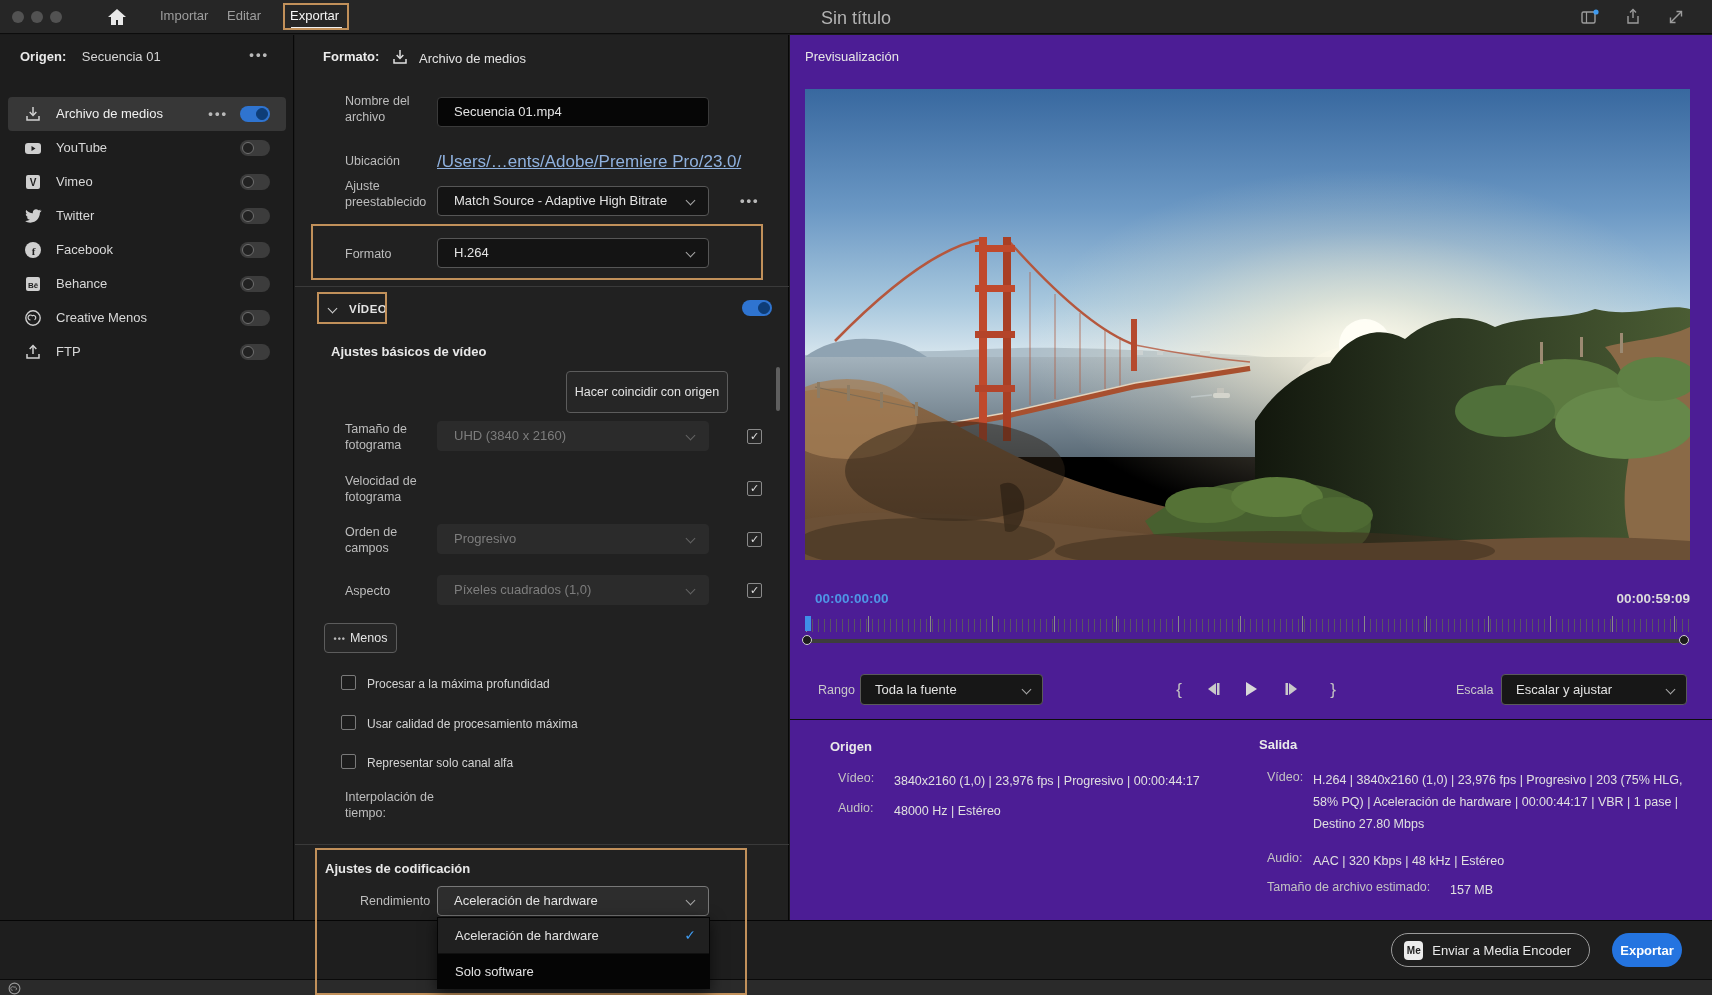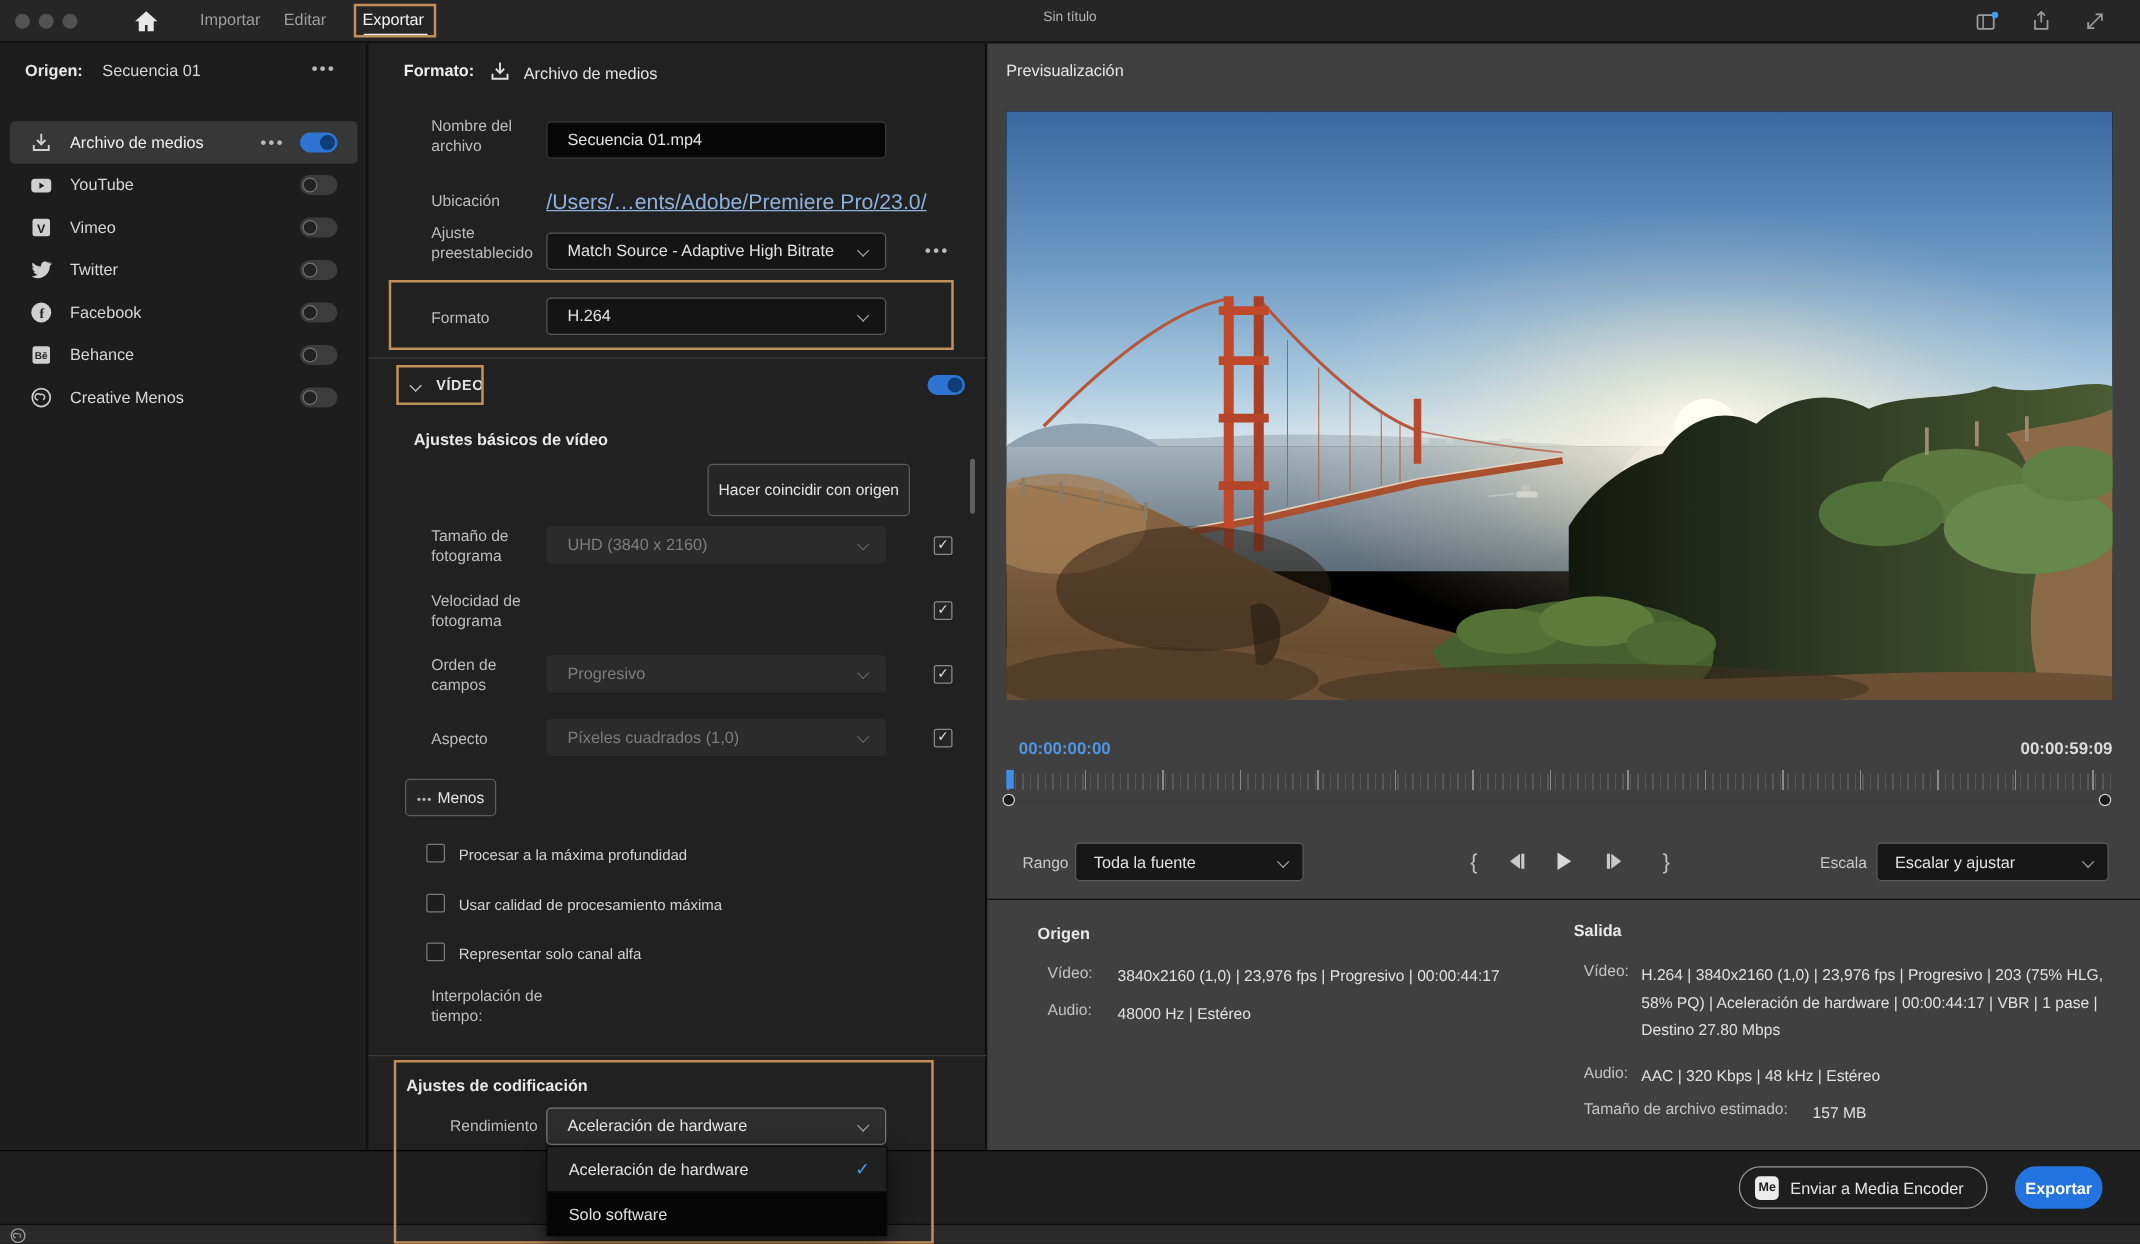--- a/index.html
+++ b/index.html
@@ -7,27 +7,27 @@
   body { position:relative; background:#1b1b1b; font-family:"Liberation Sans",sans-serif; color:#ddd; font-size:13px; }
 
   
   .topbar { position:absolute; left:0; top:0; width:1712px; height:34px; background:#262626; border-bottom:1px solid #0c0c0c; z-index:20; }
   .dot { position:absolute; top:11px; width:12px; height:12px; border-radius:50%; background:#525252; }
   .home { position:absolute; left:106px; top:7px; width:22px; height:20px; color:#e8e8e8; }
   .tab { position:absolute; top:8px; font-size:13px; color:#9e9e9e; cursor:default; }
   .tab.active { color:#f5f5f5; }
   .tab-underline { position:absolute; left:291px; top:27px; width:51px; height:2px; background:#f0f0f0; }
   .hl-box { position:absolute; border:2.5px solid #c1905a; }
-  .win-title { position:absolute; top:8px; left:0; width:1712px; text-align:center; color:#b3b3b3; font-size:11px; }
+  .win-title { position:absolute; top:8px; left:0; width:1712px; text-align:center; color:#b3b3b3; font-size:18px; }
   .top-ic { position:absolute; top:8px; width:20px; height:18px; color:#9c9c9c; }
 
   
   .sidebar { position:absolute; left:0; top:35px; width:294px; height:885px; background:#1d1d1d; border-right:1px solid #080808; z-index:3; }
   .mid { position:absolute; left:295px; top:35px; width:494px; height:885px; background:#212121; border-right:1px solid #080808; z-index:5; overflow:visible; }
-  .rightp { position:absolute; left:790px; top:35px; width:922px; height:885px; background:#404040; z-index:2; }
+  .rightp { position:absolute; left:790px; top:35px; width:922px; height:885px; background:#4c1d95; z-index:2; }
 
   
   .sb-head { position:absolute; left:20px; top:14px; }
   .sb-head b { color:#e9e9e9; font-weight:bold; }
   .sb-head span { color:#d6d6d6; margin-left:12px; }
   .dots3 { color:#b9b9b9; letter-spacing:2px; font-size:13px; font-weight:bold; }
   .sb-item { position:absolute; left:8px; width:278px; height:34px; border-radius:4px; }
   .sb-item.selected { background:#373737; }
   .sb-ic { position:absolute; left:16px; top:8px; width:18px; height:18px; color:#d2d2d2; }
   .sb-label { position:absolute; left:48px; top:9px; color:#d8d8d8; font-size:13px; white-space:nowrap; }
@@ -230,20 +230,33 @@
           <circle cx="9" cy="9" r="7.2" fill="none" stroke="#cfcfcf" stroke-width="1.4"></circle>
           <path d="M6.5 11 a2.5 2.5 0 1 1 1.8-4.3 a2.2 2.2 0 1 1 2.2 4.1" fill="none" stroke="#cfcfcf" stroke-width="1.2"></path>
         </svg>
     </span>
     <span class="sb-label">Creative Menos</span>
     <span class="toggle">
         <span class="knob"></span>
       </span>
   </div>
 
+  <div class="sb-item" style="top:300px">
+    <span class="sb-ic">
+      <svg viewBox="0 0 18 18" width="18" height="18">
+          <path d="M3 11 v4 h12 v-4" fill="none" stroke="currentColor" stroke-width="1.5"></path>
+          <line x1="9" y1="3" x2="9" y2="11" stroke="currentColor" stroke-width="1.5"></line>
+          <path d="M5.7 6 L9 2.5 L12.3 6" fill="none" stroke="currentColor" stroke-width="1.5"></path>
+        </svg>
+    </span>
+    <span class="sb-label">FTP</span>
+    <span class="toggle">
+        <span class="knob"></span>
+      </span>
+  </div>
 </div>
 
 <div class="mid">
 
   <div class="mid-head">Formato:</div>
   <span class="mid-head-ic">
     <svg viewBox="0 0 18 18" width="18" height="18">
         <path d="M3 11 v4 h12 v-4" fill="none" stroke="currentColor" stroke-width="1.5"></path>
         <line x1="9" y1="2" x2="9" y2="10" stroke="currentColor" stroke-width="1.5"></line>
         <path d="M5.7 7 L9 10.5 L12.3 7" fill="none" stroke="currentColor" stroke-width="1.5"></path>

